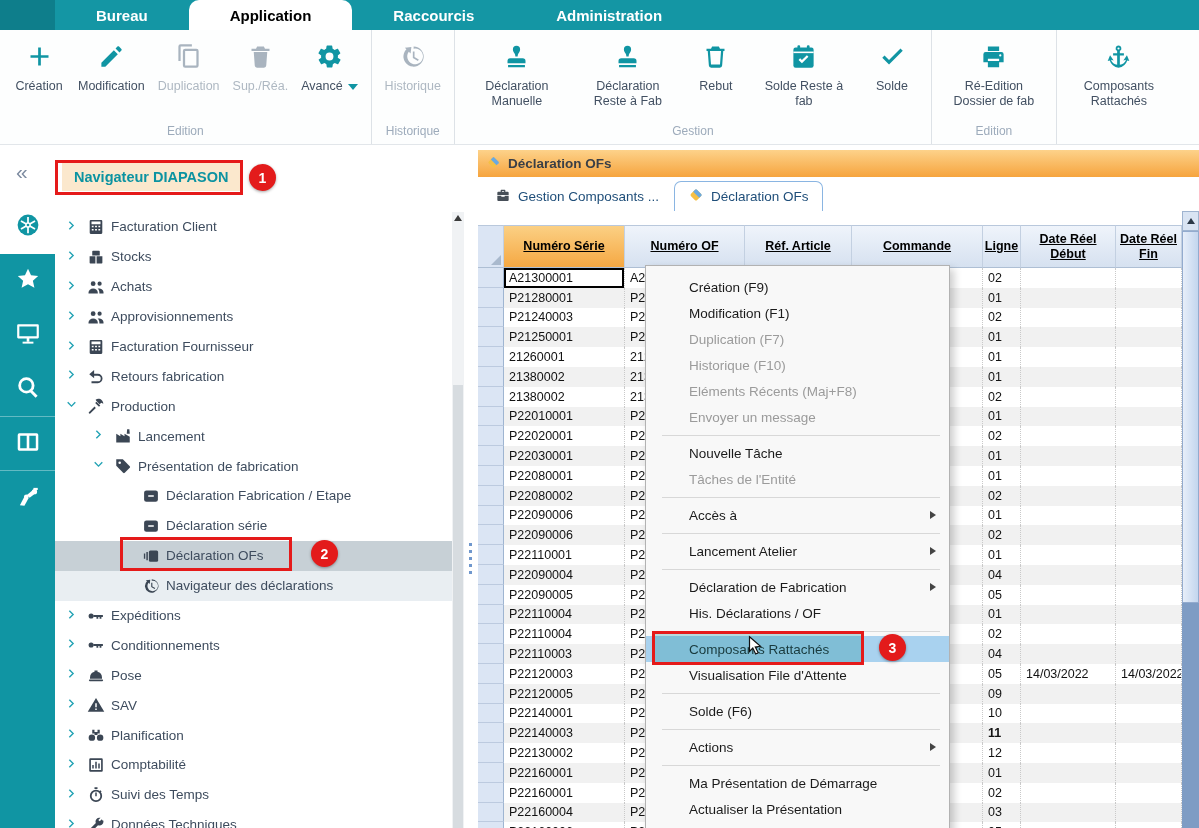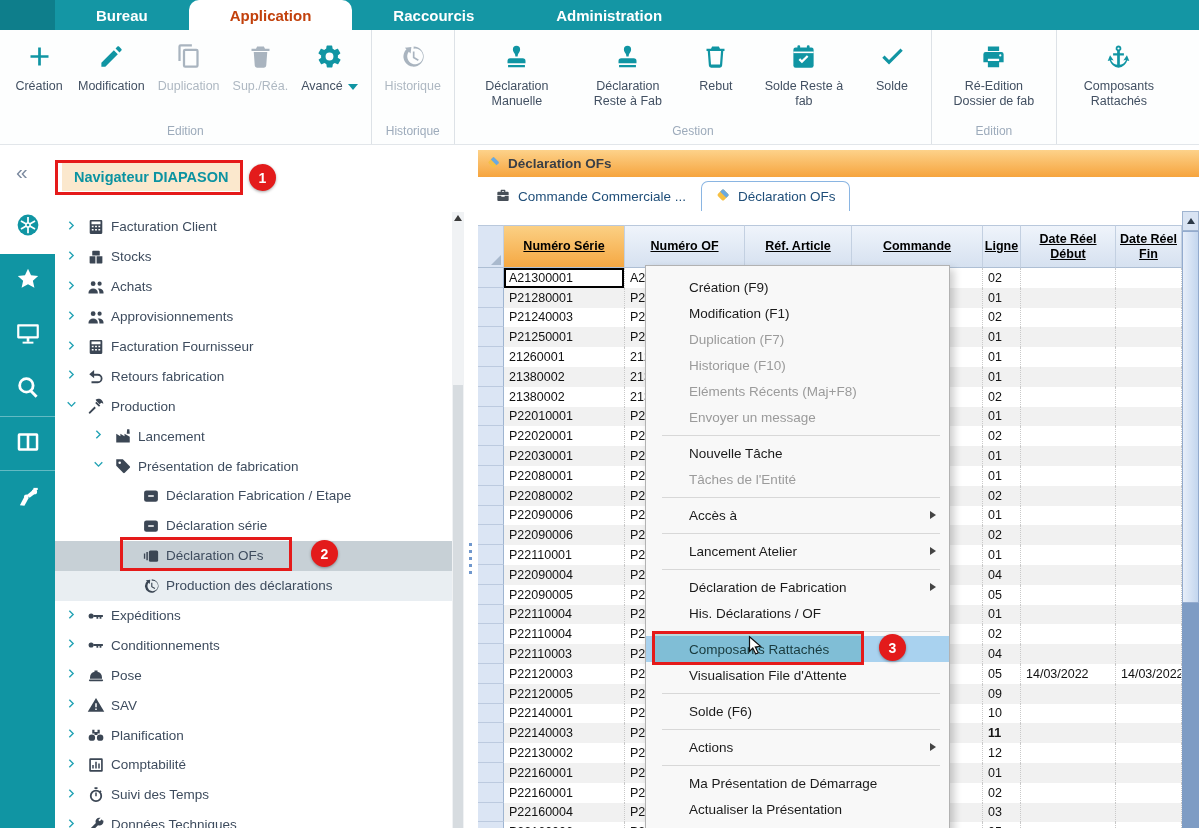--- a/index.html
+++ b/index.html
@@ -3,21 +3,21 @@
 <meta charset="utf-8">
 <style>
   * { box-sizing: border-box; margin: 0; padding: 0; }
   html,body { width:1199px; height:828px; }
   body { position:relative; overflow:hidden; font-family:"Liberation Sans",sans-serif; background:#fff; }
 
   
   #topbar { position:absolute; left:0; top:0; width:1199px; height:30px; background:#1496a4; display:flex; align-items:stretch; padding-left:55px; }
   #topbar .corner { position:absolute; left:0; top:0; width:55px; height:30px; background:#0e7e8b; }
   .top-tab { display:flex; align-items:center; padding:0 41px; color:#fff; font-size:15px; font-weight:bold; cursor:default; }
-  .top-tab.active { background:#fff; color:#c2410c; border-radius:10px 10px 0 0; }
+  .top-tab.active { background:#fff; color:#000000; border-radius:10px 10px 0 0; }
 
   
   #toolbar { position:absolute; left:0; top:30px; width:1199px; height:115px; background:#fdfefe; border-bottom:1px solid #e2e6ea; display:flex; }
   .tb-group { position:relative; display:flex; flex-direction:column; align-items:center; padding:13px 13px 24px; }
   .tb-group + .tb-group { border-left:1px solid #dde2e7; }
   .tb-items { display:flex; gap:13px; align-items:flex-start; }
   .tb-btn { display:flex; flex-direction:column; align-items:center; gap:9px; background:none; border:none; font:inherit; cursor:pointer; min-width:52px; }
   .tb-ic { width:27px; height:27px; color:#1095a3; }
   .tb-ic svg { width:100%; height:100%; }
   .tb-label { font-size:12.5px; color:#425062; line-height:1.2; text-align:center; max-width:98px; }
@@ -435,21 +435,21 @@
       <span>Déclaration OFs</span>
     </div>
     <div class="tree-row lvl2 tint">
       <span class="tw"></span>
       <span class="tree-ic">
         <svg viewBox="0 0 24 24" fill="currentColor">
           <path d="M13 3a9 9 0 1 1-6.4 2.6L5.2 4.2 11 3.5l-.7 5.8-1.6-1.6A7 7 0 1 0 13 5V3z"></path>
           <path d="M12.3 7.5h1.5v5l3.8 2.2-.8 1.3-4.5-2.6v-5.9z"></path>
         </svg>
       </span>
-      <span>Production des déclarations</span>
+      <span>Navigateur des déclarations</span>
     </div>
     <div class="tree-row lvl0">
       <span class="tw">
         <span><svg viewBox="0 0 24 24" fill="currentColor">
             <path d="m8 5 7 7-7 7" fill="none" stroke="currentColor" stroke-width="2.6"></path>
           </svg></span>
       </span>
       <span class="tree-ic">
         <svg viewBox="0 0 24 24" fill="currentColor">
           <circle cx="5.5" cy="12" r="3.4"></circle>
@@ -579,21 +579,21 @@
             <path d="M7 5.5h10a1.5 1.5 0 0 1 1.5 1.5v4.5h-13V7A1.5 1.5 0 0 1 7 5.5z" fill="#6aa9e0"></path>
           </g>
         </svg></span></span>
   <span>Déclaration OFs</span>
 </div>
 <div id="doc-tabs">
     <div class="doc-tab">
       <span><svg viewBox="0 0 24 24" fill="currentColor">
           <path d="M9.5 4h5a1 1 0 0 1 1 1v2H19a1.5 1.5 0 0 1 1.5 1.5V12h-17V8.5A1.5 1.5 0 0 1 5 7h3.5V5a1 1 0 0 1 1-1zm.9 1.9V7h3.2V5.9h-3.2zM3.5 13h6v1.6h5V13h6v6.5A1.5 1.5 0 0 1 19 21H5a1.5 1.5 0 0 1-1.5-1.5V13z" fill="#474f58"></path>
         </svg></span>
-      <span>Commande Commerciale ...</span>
+      <span>Gestion Composants ...</span>
     </div>
     <div class="doc-tab active">
       <span><svg viewBox="0 0 24 24" fill="currentColor">
           <g transform="rotate(45 12 12)">
             <rect x="5.5" y="5.5" width="13" height="13" rx="2.5" fill="#f6c044"></rect>
             <path d="M7 5.5h10a1.5 1.5 0 0 1 1.5 1.5v4.5h-13V7A1.5 1.5 0 0 1 7 5.5z" fill="#6aa9e0"></path>
           </g>
         </svg></span>
       <span>Déclaration OFs</span>
     </div>

